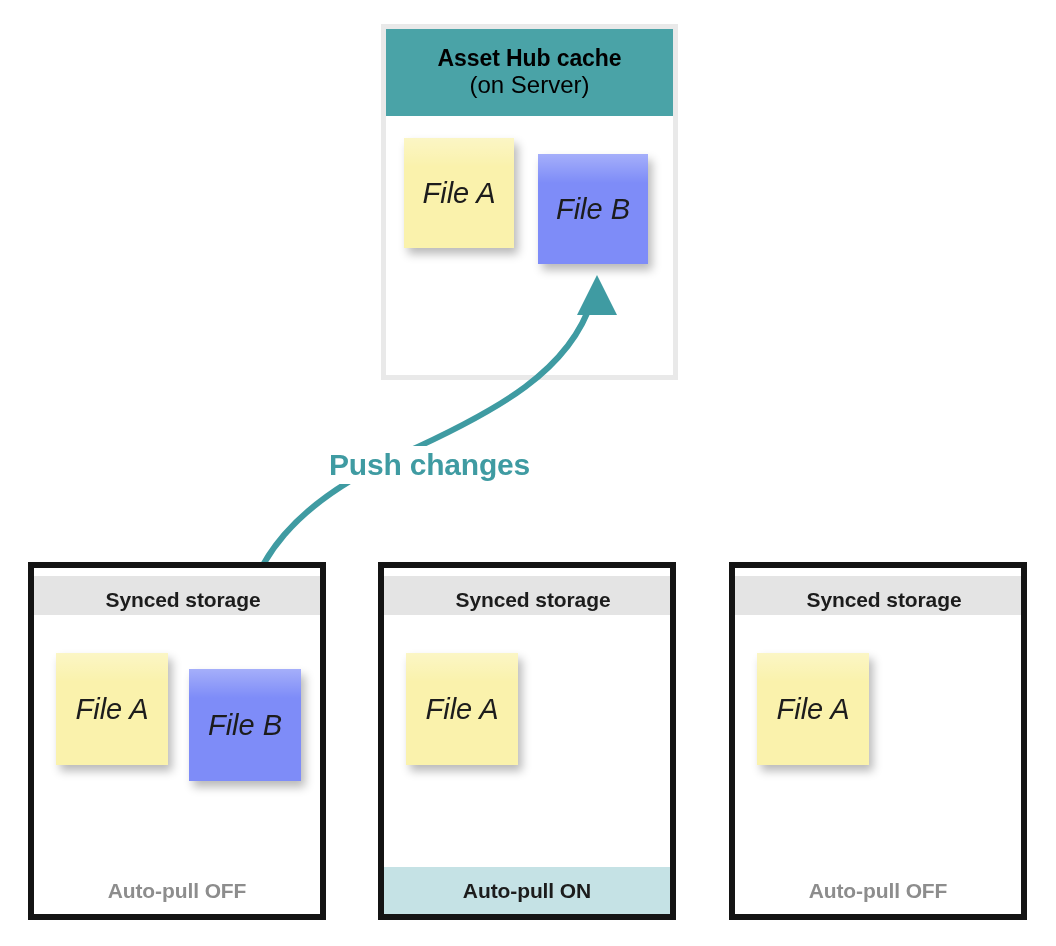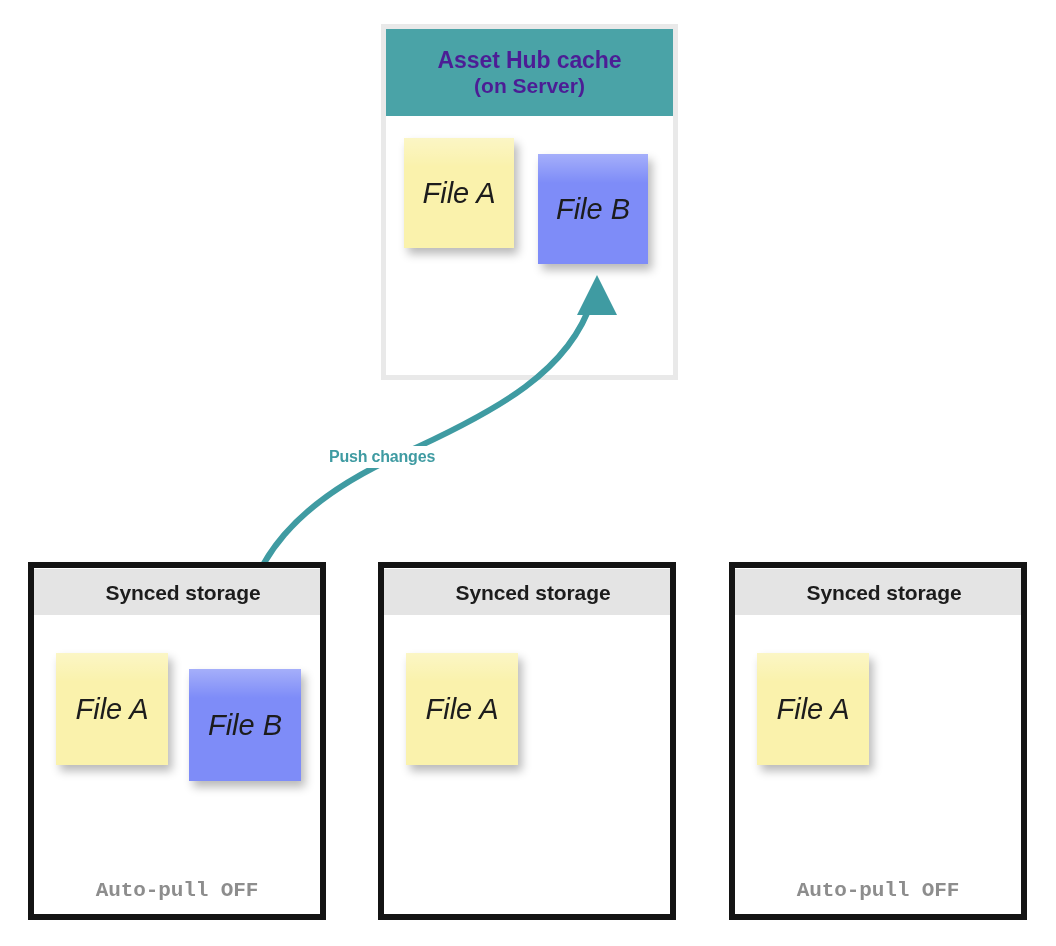--- a/index.html
+++ b/index.html
@@ -30,36 +30,36 @@
     border: 5px solid #e9e9e9;
     box-sizing: border-box;
   }
   .hub-header {
     position: absolute;
     left: 0;
     top: 0;
     right: 0;
     height: 87px;
     background: #4aa3a7;
-    color: #4c1d95;
+    color: #000000;
     display: flex;
     flex-direction: column;
     align-items: center;
     justify-content: center;
     box-sizing: border-box;
   }
   .hub-title {
     font-size: 23px;
     font-weight: bold;
     line-height: 1.15;
     letter-spacing: -0.1px;
   }
   .hub-subtitle {
-    font-size: 21px;
-    font-weight: bold;
+    font-size: 24px;
+    font-weight: normal;
     line-height: 1.2;
   }
   .hub-body {
     position: absolute;
     left: 0;
     right: 0;
     top: 87px;
     bottom: 0;
     background: #ffffff;
   }
@@ -103,21 +103,21 @@
     background: #ffffff;
     border: 6px solid #141414;
     box-sizing: border-box;
   }
   .store-box.b1 { left: 28px;  top: 562px; }
   .store-box.b2 { left: 378px; top: 562px; }
   .store-box.b3 { left: 729px; top: 562px; }
 
   .store-header {
     position: absolute;
-    left: 0; right: 0; top: 1px;
+    left: 0; right: 0; top: 8px;
     height: 47px;
     background: #e4e4e4;
     color: #1c1c1c;
     font-size: 21px;
     font-weight: bold;
     display: flex;
     align-items: center;
     justify-content: center;
     letter-spacing: -0.1px;
     padding-left: 12px;
@@ -133,21 +133,20 @@
     position: absolute;
     left: 0; right: 0;
     bottom: 0;
     height: 47px;
     display: flex;
     align-items: center;
     justify-content: center;
     font-size: 21px;
     font-weight: bold;
     letter-spacing: -0.1px;
-    font-family: Liberation Mono, monospace;
   }
   .store-footer.off {
     background: #ffffff;
     color: #8d8d8d;
   }
   .store-footer.on {
     background: #c5e2e5;
     color: #1c1c1c;
   }
 
@@ -163,21 +162,21 @@
     height: 946px;
     pointer-events: none;
   }
   .arrow-label {
     position: absolute;
     left: 323px;
     top: 446px;
     padding: 2px 6px;
     background: #ffffff;
     color: #3f9ba2;
-    font-size: 16px;
+    font-size: 30px;
     font-weight: bold;
     letter-spacing: -0.2px;
     white-space: nowrap;
     z-index: 5;
   }
 </style>
 </head>
 <body>
 
 <div id="canvas">
@@ -223,20 +222,21 @@
     </div>
   </div>
 
   <div class="store-box b2">
     <div class="store-header">Synced storage</div>
     <div class="store-body">
       <div class="note yellow st-note-a">
         <span class="note-sheen"></span>
         <span class="note-label">File A</span>
       </div>
+      <div class="store-footer on">Auto-pull ON</div>
     </div>
   </div>
 
   <div class="store-box b3">
     <div class="store-header">Synced storage</div>
     <div class="store-body">
       <div class="note yellow st-note-a">
         <span class="note-sheen"></span>
         <span class="note-label">File A</span>
       </div>

